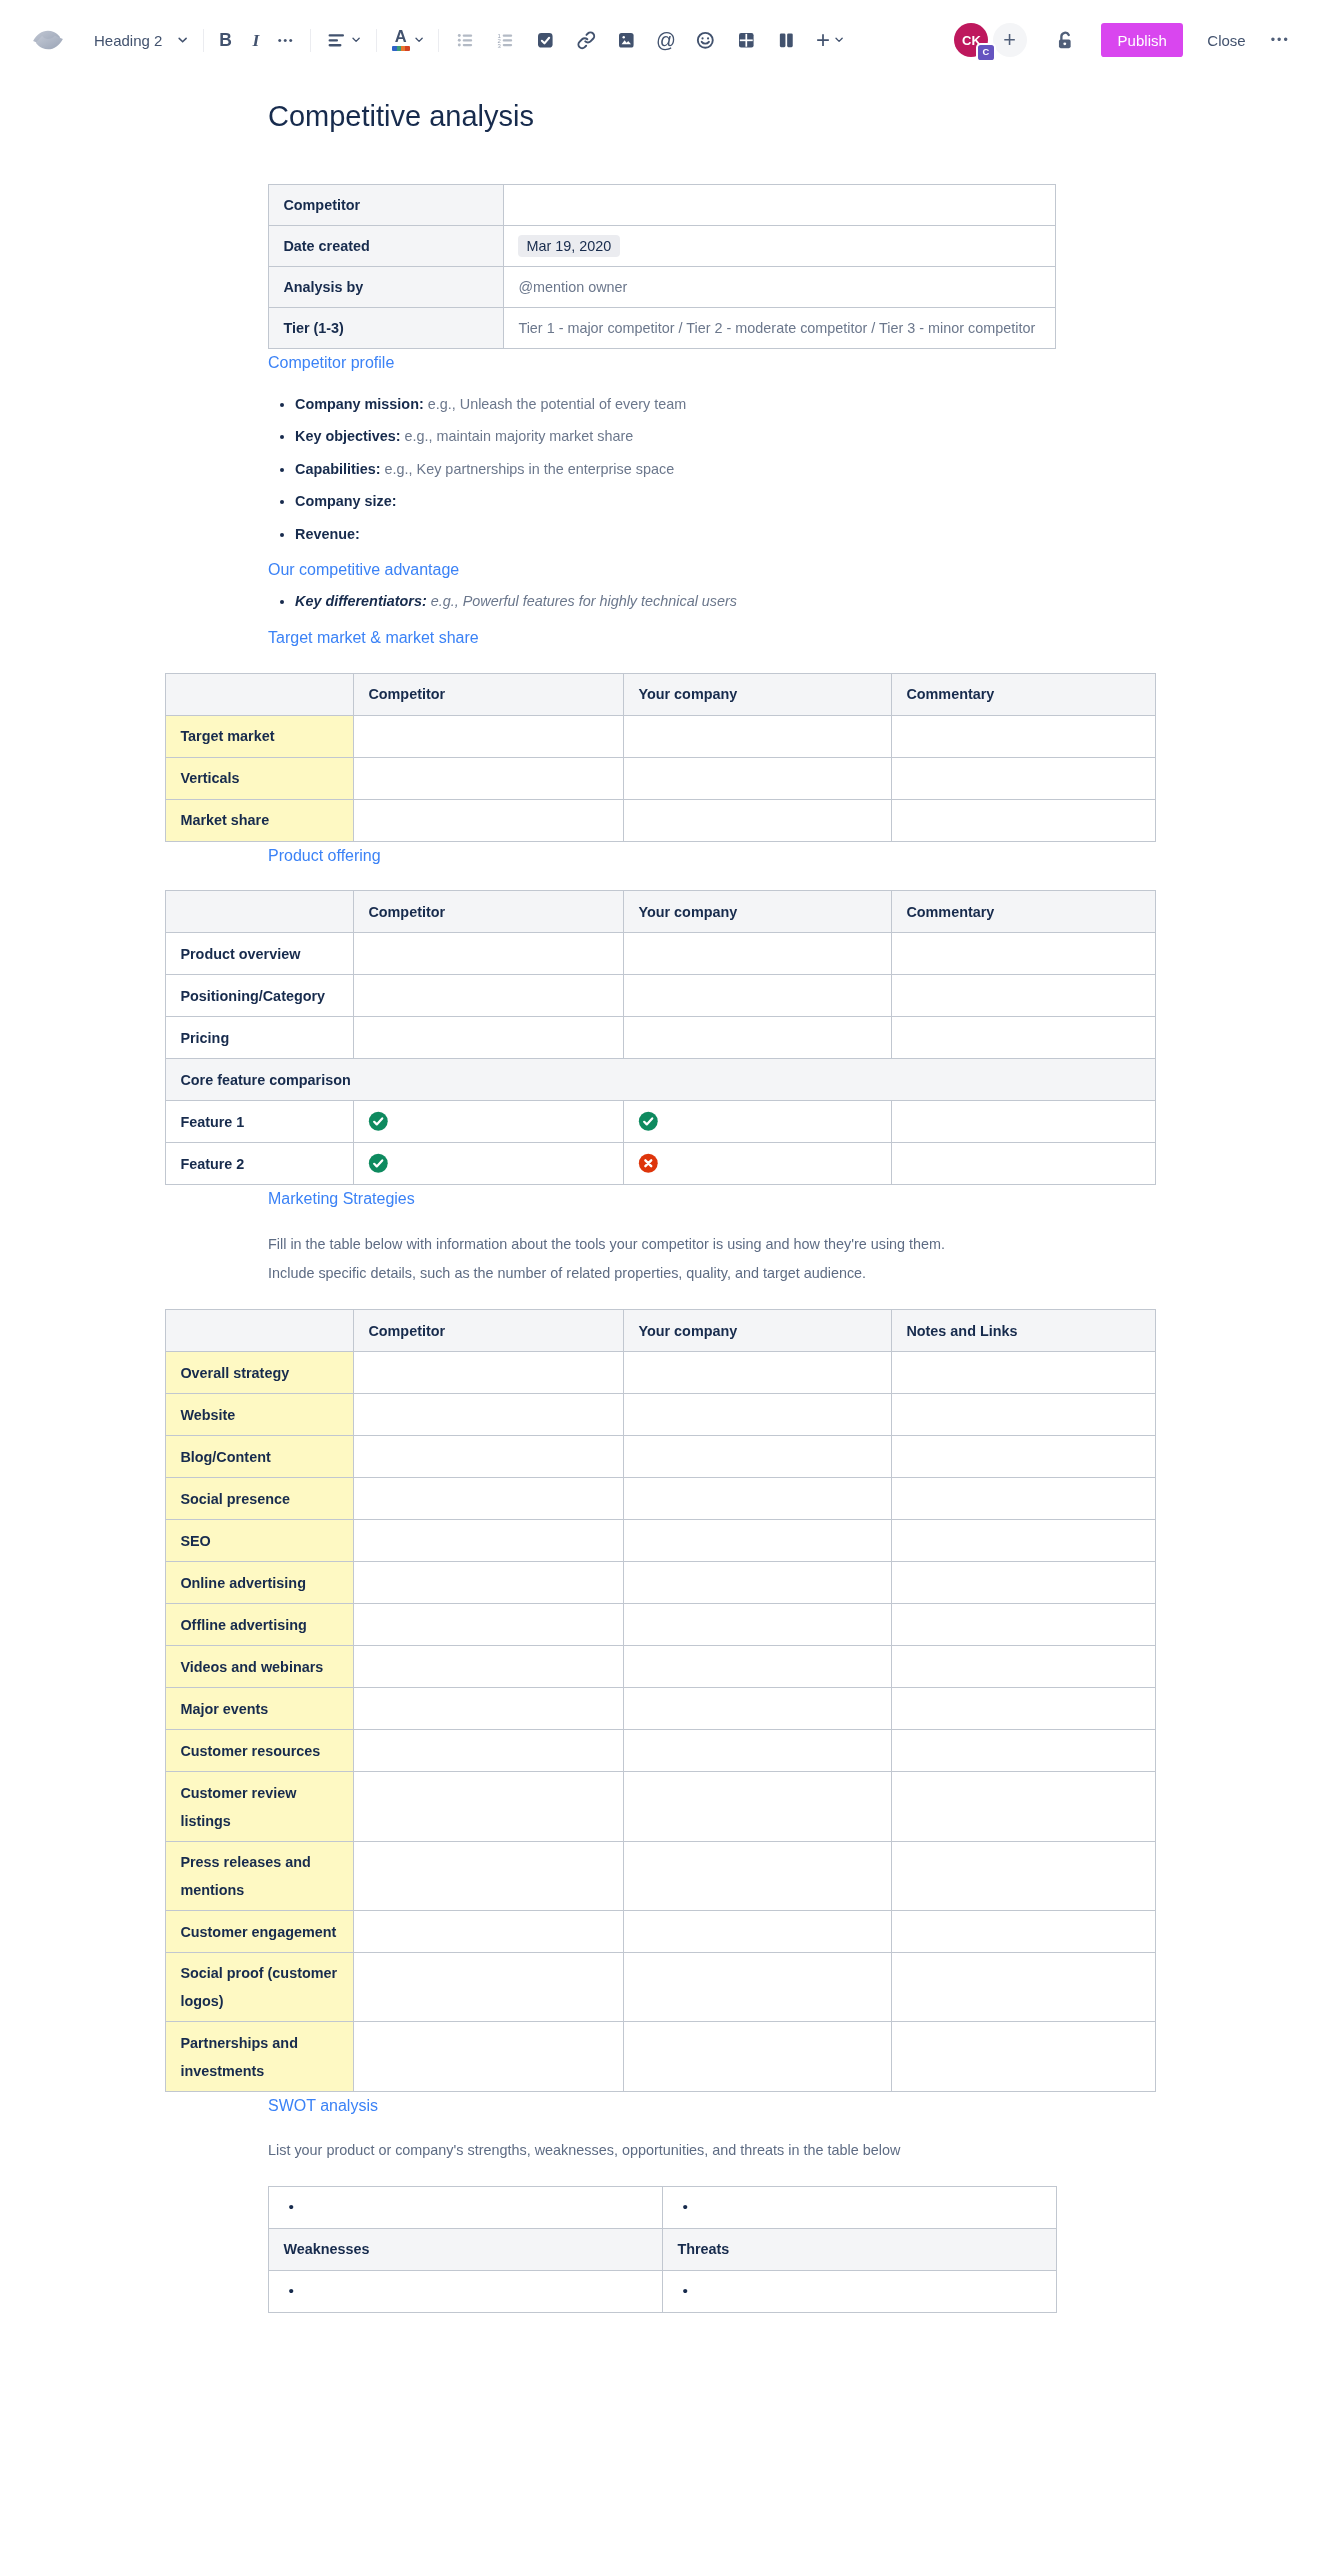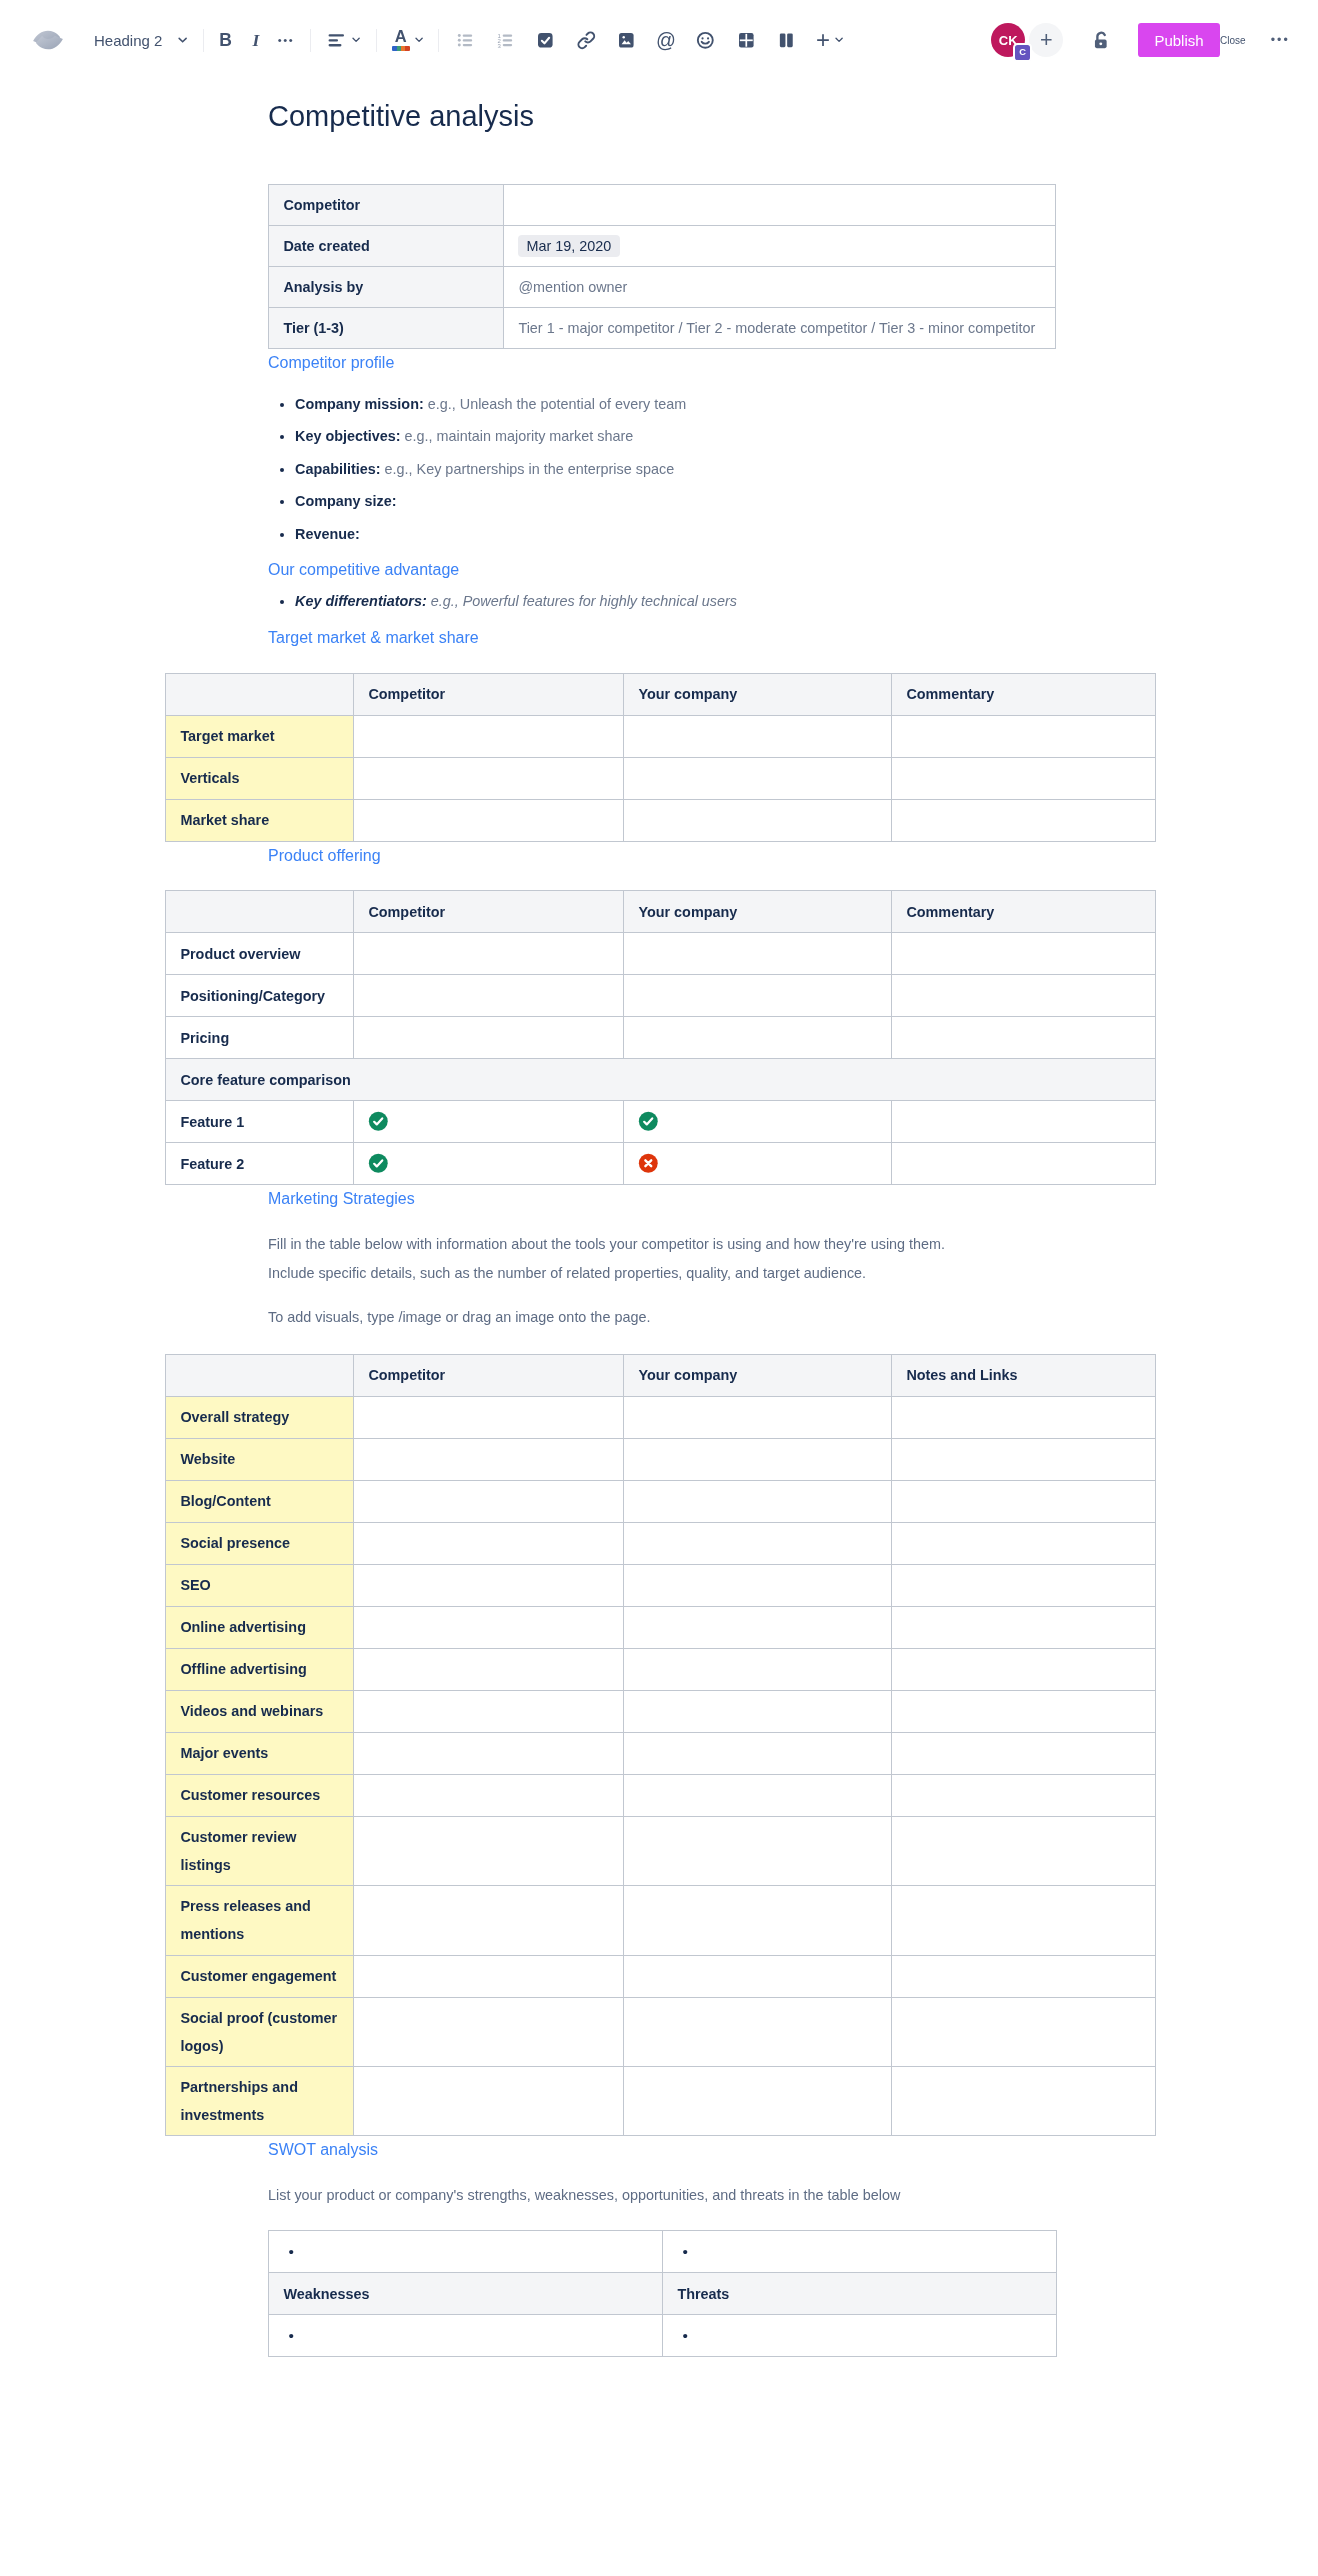--- a/index.html
+++ b/index.html
@@ -28,21 +28,21 @@
   .avatar { position:relative; width:34px; height:34px; border-radius:50%; background:#be185d; color:#fff;
      font-size:13px; font-weight:700; display:flex; align-items:center; justify-content:center;margin-left:40px; }
   .avatar-badge { position:absolute; right:-7.2px; bottom:-5.2px; width:19.6px; height:19.6px; border-radius:4.6px;
      background:#6554C0; border:2.6px solid #fff; color:#fff; font-size:9.3px; font-weight:700;
      display:flex; align-items:center; justify-content:center; }
   .add-collab { width:34px; height:34px; border-radius:50%; background:#F4F5F7; color:#505F79;
      font-size:21.6px; font-weight:400; display:flex; align-items:center; justify-content:center; margin-left:4.1px; }
   .lock-btn { margin-left:27px; }
   .publish-btn { margin-left:26px; background:#d946ef; color:#fff; font-size:15px; font-weight:500;
      border:none; border-radius:3.1px; height:34px; padding:0 16.5px; cursor:pointer; font-family:inherit; }
-  .close-btn { font-size:10px; color:#42526E; }
+  .close-btn { margin-left:24px; font-size:15px; color:#42526E; }
   .tb-more-right { margin-left:25px; font-size:12.4px; letter-spacing:2.1px; color:#505F79; }
   
   .content { width:989px; margin:0 auto; }
   h1.page-title { font-size:29px; line-height:36px; font-weight:500; color:#172B4D; margin:30px 0 0 103px; }
   h2.sec { font-size:16px; line-height:27px; font-weight:500; color:#3b82f6; margin:0 0 0 103px; }
   .mt-profile { margin-top:44px; } .mt-adv { margin-top:40px; } .mt-target { margin-top:48px; }
   .mt-product { margin-top:45px; } .mt-marketing { margin-top:40px; } .mt-swot { margin-top:41px; }
   table { border-collapse:collapse; table-layout:fixed; }
   td, th { border:1px solid #C1C7D0; font-size:14.4px; text-align:left; vertical-align:middle;
      padding:6.2px 12.4px 6.2px 14.4px; }
@@ -395,21 +395,20 @@
                 <path d="M8.6 8.6l6.8 6.8M15.4 8.6l-6.8 6.8" stroke="#fff" stroke-width="2.8" stroke-linecap="round"></path>
               </svg></span></td>
           <td></td>
         </tr>
       </tbody>
     </table>
 
   <h2 class="sec mt-marketing">Marketing Strategies</h2>
   <p class="para">Fill in the table below with information about the tools your competitor is using and how they're using them.
 Include specific details, such as the number of related properties, quality, and target audience.</p>
-  <p class="para para2">To add visuals, type /image or drag an image onto the page.</p>
   <table class="wide mt-marketing-table">
     <colgroup>
         <col style="width:188px">
         <col style="width:270px">
         <col style="width:268px">
         <col style="width:264px">
       </colgroup>
   <tbody>
         <tr>
           <th></th>

